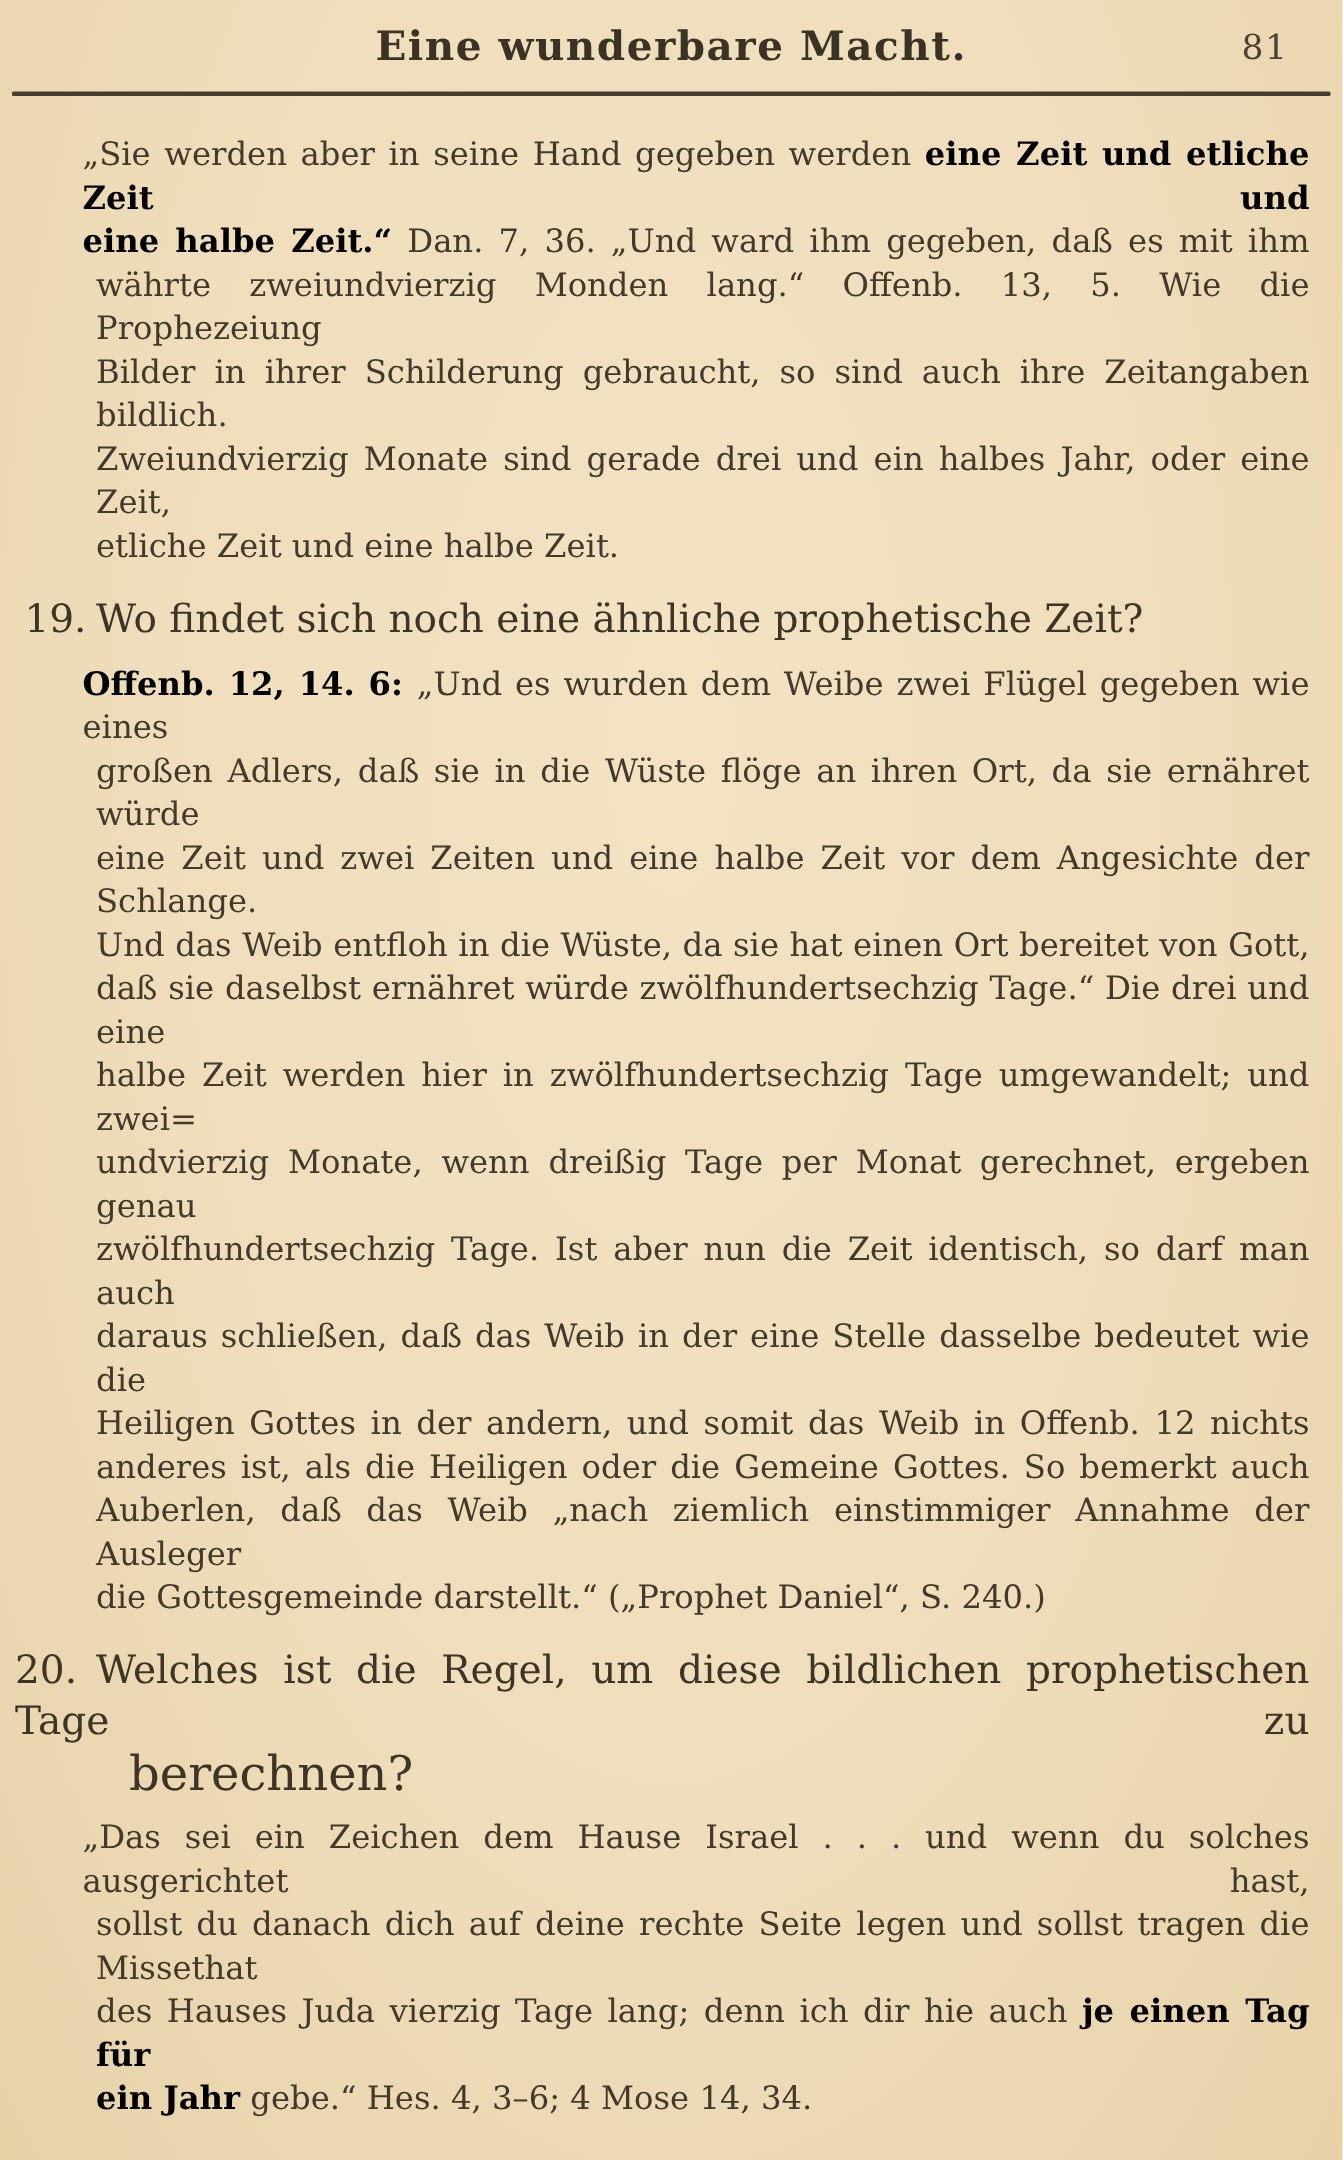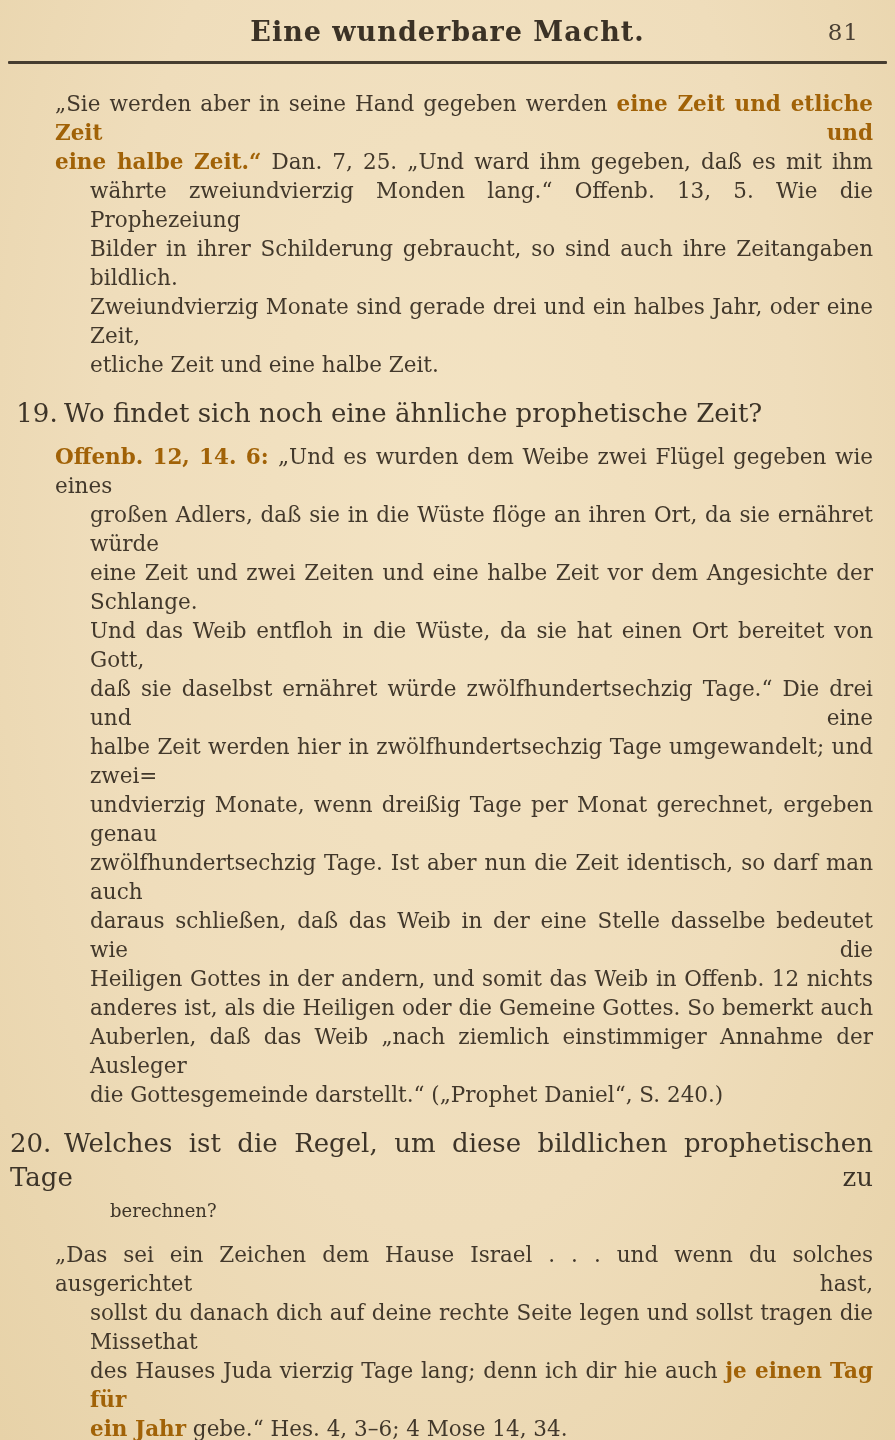--- a/index.html
+++ b/index.html
@@ -26,41 +26,41 @@
   .blk{margin-top:10px;}
   .blk.intro{margin-top:25px;}
   .blk.q{margin-top:17px;margin-bottom:12px;}
   .blk.ans{margin-top:6px;}
 
   .line{
     font-size:21.5px;line-height:29px;padding-right:22px;color:#42382b;
     white-space:normal;
   }
   .line.first{padding-left:55px;}
-  .line.cont{padding-left:90px;}
+  .line.cont{padding-left:64px;}
   .line.qline{padding-left:10px;font-size:26px;line-height:34px;color:#3d3428;}
-  .line.qcont{padding-left:110px;font-size:18px;line-height:34px;color:#3d3428;}
+  .line.qcont{padding-left:86px;font-size:32px;line-height:34px;color:#3d3428;}
   .just{text-align:justify;text-align-last:justify;}
-  .b{font-weight:bold;color:#a16207;}
+  .b{font-weight:bold;color:#000000;}
   .qn{display:inline-block;min-width:54px;text-align:center;}
 </style>
 </head>
 <body>
 
 <div class="page">
 
   <div class="hdr">
     <div class="running-title">Eine wunderbare Macht.</div>
     <div class="page-num">81</div>
     <div class="hdr-rule"></div>
   </div>
 
   <div class="blk intro">
       <div class="line first just"><span>„Sie werden aber in seine Hand gegeben werden </span><span class="b">eine Zeit und etliche Zeit und</span></div>
-      <div class="line first just"><span class="b">eine halbe Zeit.“</span><span>  Dan. 7, 25.  „Und ward ihm gegeben, daß es mit ihm</span></div>
+      <div class="line first just"><span class="b">eine halbe Zeit.“</span><span>  Dan. 7, 36.  „Und ward ihm gegeben, daß es mit ihm</span></div>
       <div class="line cont just"><span>währte zweiundvierzig Monden lang.“  Offenb. 13, 5.  Wie die Prophezeiung</span></div>
       <div class="line cont just"><span>Bilder in ihrer Schilderung gebraucht, so sind auch ihre Zeitangaben bildlich.</span></div>
       <div class="line cont just"><span>Zweiundvierzig Monate sind gerade drei und ein halbes Jahr, oder eine Zeit,</span></div>
       <div class="line cont"><span>etliche Zeit und eine halbe Zeit.</span></div>
     </div>
   <div class="blk q">
       <div class="line qline"><span class="qn">19. </span><span>Wo findet sich noch eine ähnliche prophetische Zeit?</span></div>
     </div>
   <div class="blk ans">
       <div class="line first just"><span class="b">Offenb. 12, 14. 6: </span><span>„Und es wurden dem Weibe zwei Flügel gegeben wie eines</span></div>

